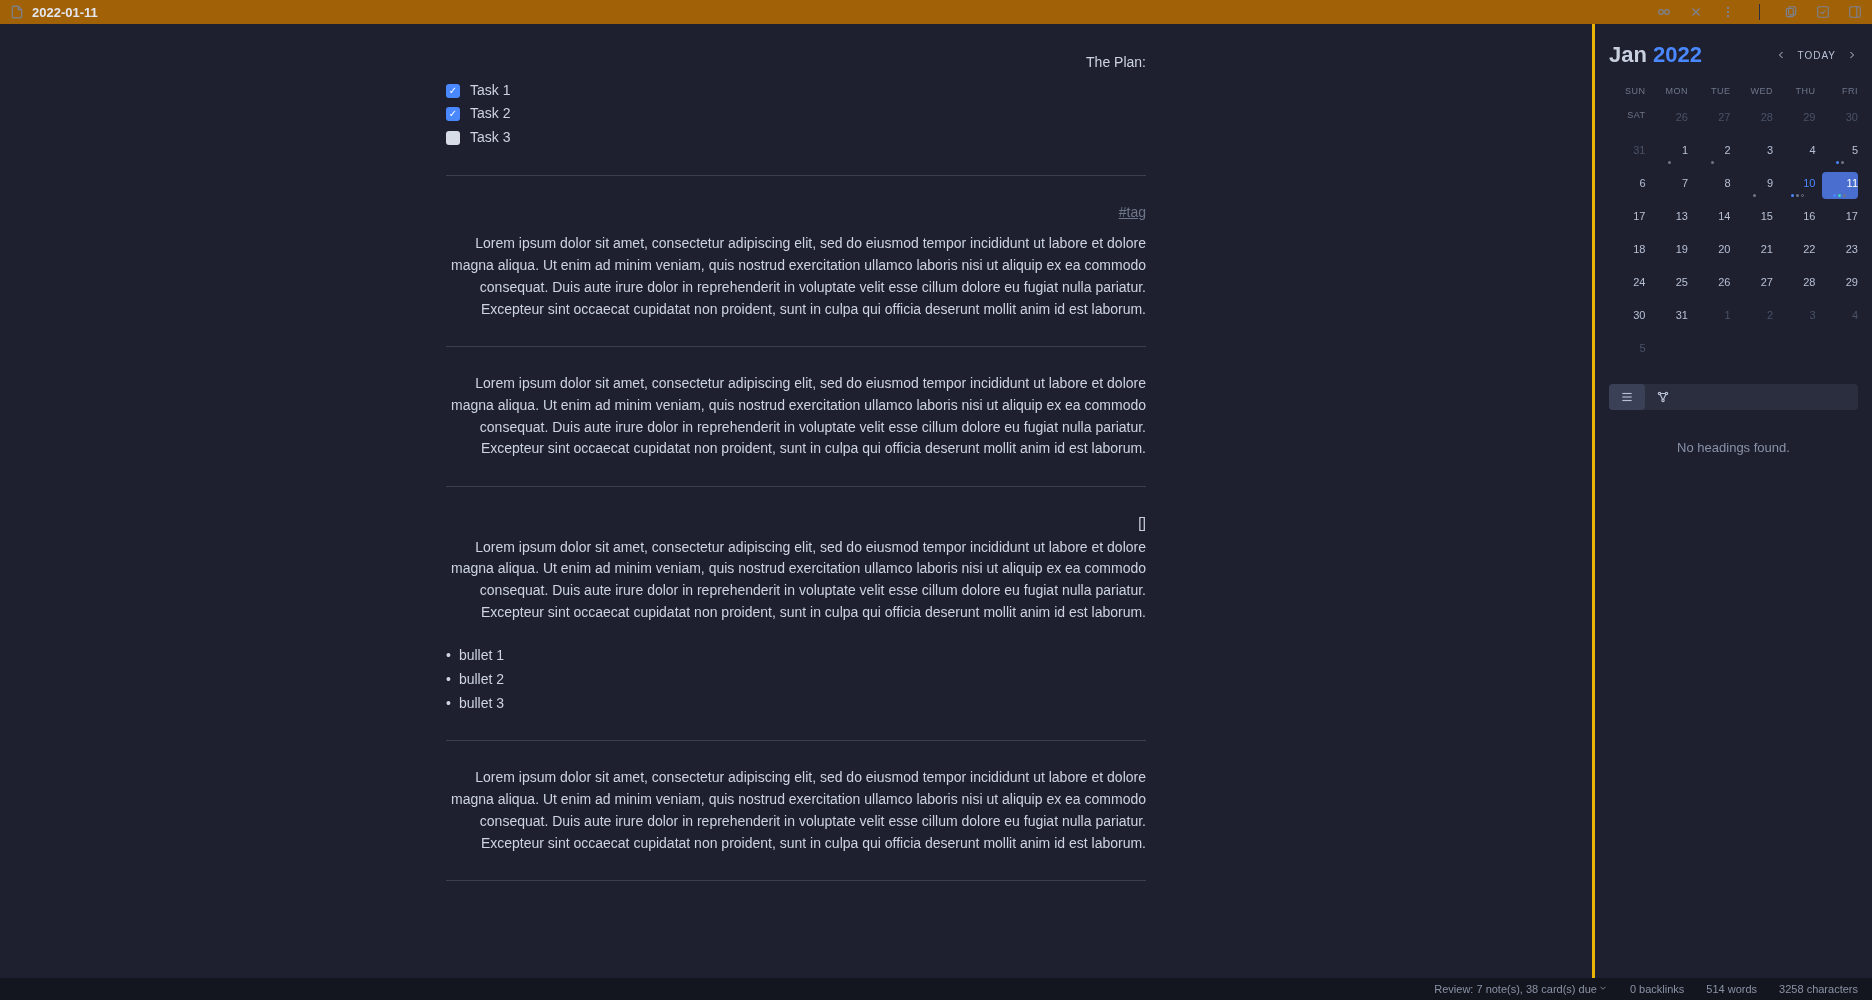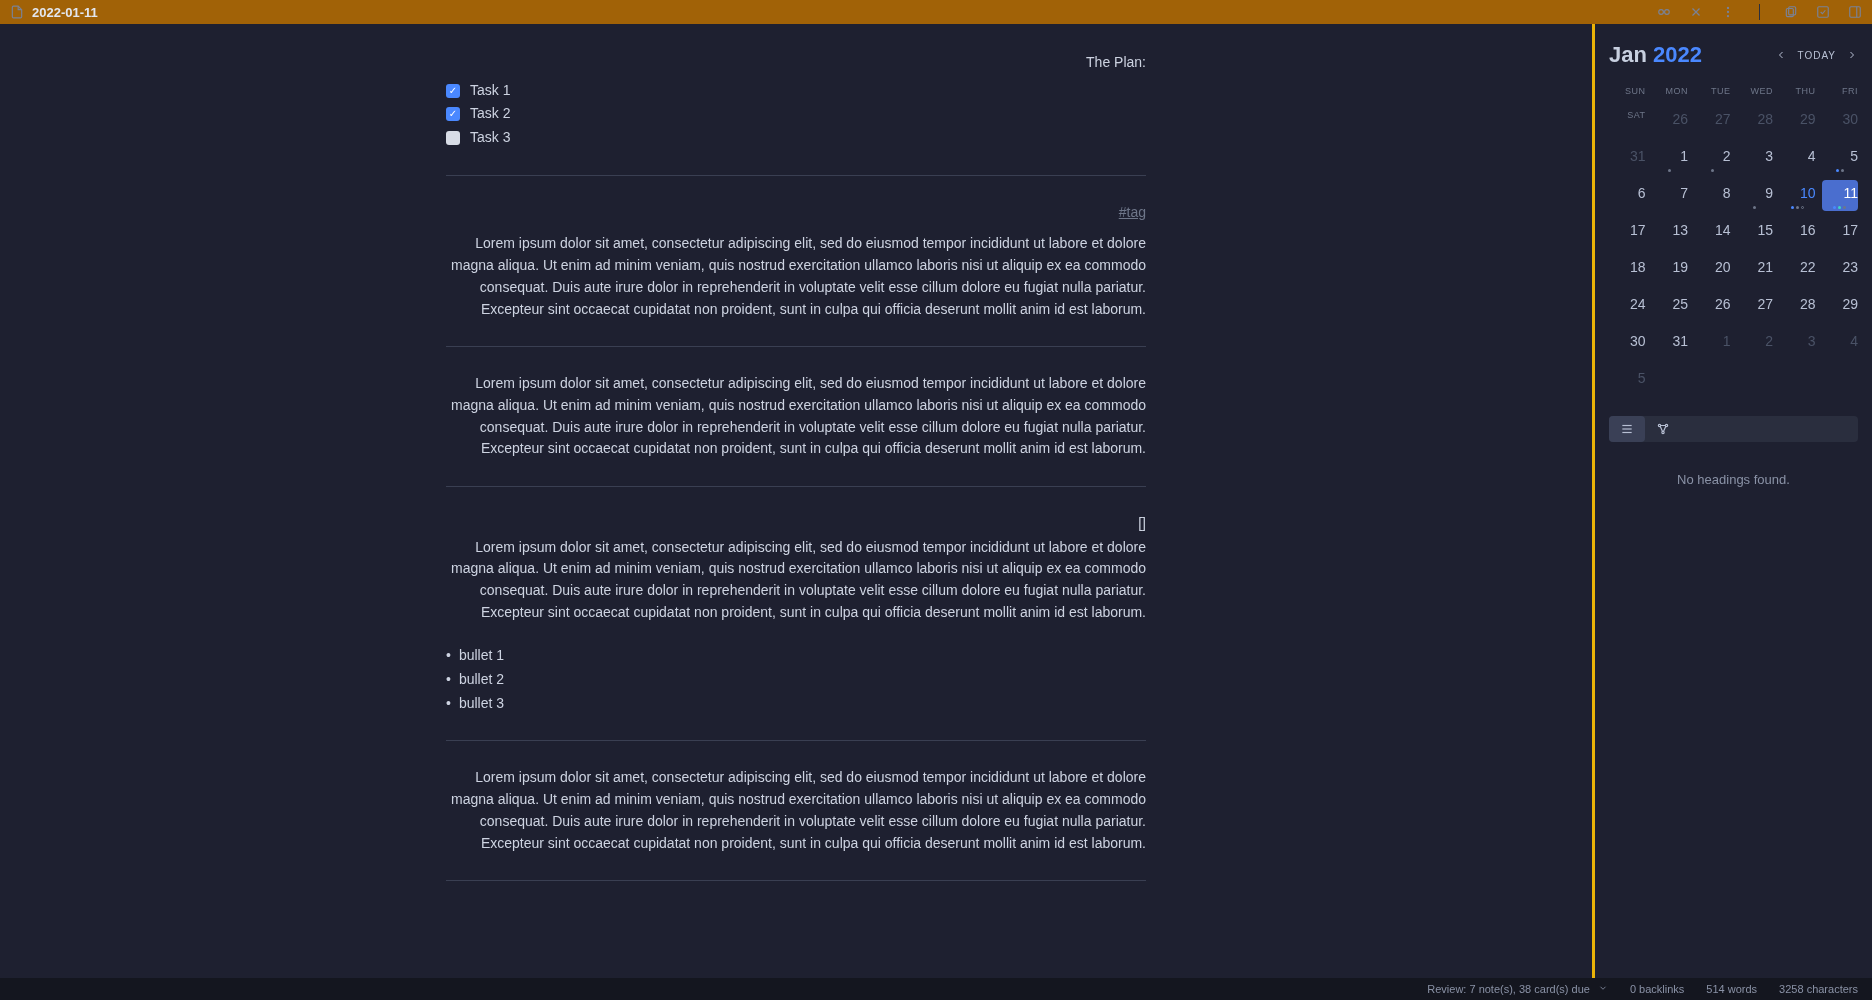--- a/index.html
+++ b/index.html
@@ -74,21 +74,21 @@
     padding:18px 14px 0 14px;
   }
   .cal-header { display:flex; align-items:center; justify-content:space-between; margin-bottom:14px;}
   .cal-title { font-size:22px; font-weight:600; }
   .cal-title .yr { color:#4a88ff; }
   .cal-nav { display:flex; align-items:center; gap:10px; }
   .cal-nav .today-btn { font-size:10px; letter-spacing:1px; color:#b8c0d4; }
   .cal-nav svg { width:12px; height:12px; stroke:#b8c0d4; }
   .cal-grid { display:grid; grid-template-columns:repeat(6,1fr); gap:6px; text-align:right; }
   .cal-dow { font-size:9px; color:#6e7689; letter-spacing:0.5px; padding:4px 0;}
-  .cal-day { font-size:14px; padding:5px 0 10px 0; position:relative; cursor:pointer; border-radius:4px; color:#b8c0d4;}
+  .cal-day { font-size:11px; padding:5px 0 10px 0; position:relative; cursor:pointer; border-radius:4px; color:#b8c0d4;}
   .cal-day.other { color:#4a5266; }
   .cal-day.today { color:#4a88ff; }
   .cal-day.selected { background:#4a6ecf; color:#fff; }
   .cal-dots { position:absolute; bottom:2px; left:0; right:0; display:flex; justify-content:center; gap:2px;}
   .cal-dots .d { width:3px; height:3px; border-radius:50%; }
   .d.blue{background:#4a88ff;} .d.grey{background:#6e7689;} .d.teal{background:#3dd6c4;} .d.hollow{border:1px solid #6e7689; width:3px; height:3px; background:transparent;}
   .outline-bar {
     margin-top:20px;
     background:#2a2e3e;
     border-radius:4px;
@@ -108,21 +108,21 @@
     height:22px;
     background:#14161f;
     display:flex;
     align-items:center;
     justify-content:flex-end;
     gap:22px;
     padding:0 14px;
     font-size:11px;
     color:#8a92a6;
   }
-  .statusbar .review { display:flex; gap:8px;}
+  .statusbar .review { display:flex; gap:1px;}
   .statusbar svg{width:10px;height:10px;stroke:#8a92a6;}
   
   .editor-wrap::-webkit-scrollbar{width:10px;}
   .editor-wrap::-webkit-scrollbar-thumb{background:#3a3f52;border-radius:5px;}
 </style>
 </head>
 <body>
 
 <div class="titlebar">
   <div class="title-left">

